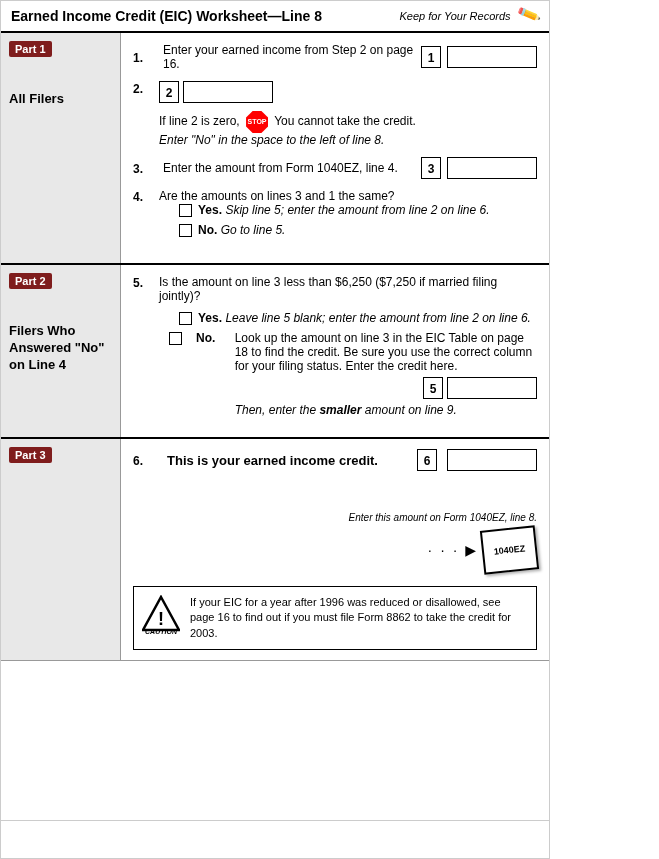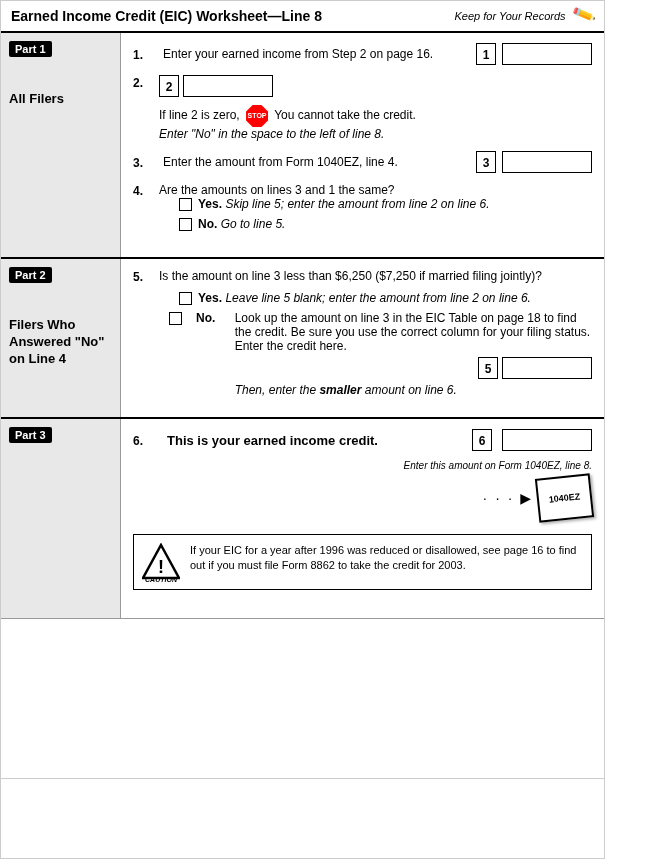--- a/index.html
+++ b/index.html
@@ -6,21 +6,21 @@
     body {
       font-family: Arial, Helvetica, sans-serif;
       font-size: 12px;
       background: #fff;
       color: #000;
       width: 659px;
       min-height: 859px;
     }
 
     .page {
-      width: 605px;
+      width: 550px;
       min-height: 859px;
       background: #fff;
       border: 1px solid #ccc;
       padding: 0;
       overflow: hidden;
     }
 
     
     .header {
       display: flex;
@@ -55,21 +55,21 @@
     .sidebar {
       width: 120px;
       min-width: 120px;
       background: #e8e8e8;
       padding: 8px;
       border-right: 1px solid #999;
     }
 
     .part-badge {
       display: inline-block;
-      background: #000000;
+      background: #7f1d1d;
       color: #fff;
       font-size: 11px;
       font-weight: bold;
       padding: 2px 6px;
       border-radius: 2px;
       margin-bottom: 6px;
     }
 
     .sidebar-title {
       font-weight: bold;
@@ -286,21 +286,21 @@
             <span class="bold">No.</span>&nbsp;
             <div style="flex:1;">
               <span>Look up the amount on line 3 in the EIC Table on page 18 to find the credit. Be sure you use the correct column for your filing status. Enter the credit here.</span>
               <div style="display:flex; justify-content:flex-end; gap:2px; margin-top:4px; margin-bottom:4px;">
                 <span class="input-label">5</span>
                 <div class="input-box"></div>
               </div>
               <div class="italic">
                 <span>Then, enter the</span>
                 <span class="bold italic">smaller</span>
-                <span>amount on line 6.</span>
+                <span>amount on line 9.</span>
               </div>
             </div>
           </div>
         </div>
       </div>
 
     </div>
   </div>
 
   <div class="section" style="border-bottom: 1px solid #999; min-height: 200px;">
@@ -310,21 +310,21 @@
     <div class="content">
 
       <div style="display:flex; align-items:center; gap:8px; margin-bottom:8px;">
         <span class="row-num bold">6.</span>
         <span class="bold" style="flex:1; font-size:13px;">This is your earned income credit.</span>
         <span class="input-label">6</span>
         <div class="input-box"></div>
       </div>
 
       <div style="display:flex; align-items:flex-start; justify-content:flex-end; gap:10px; margin-bottom: 12px;">
-        <div style="text-align:right;">
+        <div style="text-align:right;margin-top:32px;">
           <div class="note-text" style="font-size:10px; font-style:italic;">Enter this amount on Form 1040EZ, line 8.</div>
           <div style="display:flex; align-items:center; gap:4px; justify-content:flex-end;">
 
             <span style="letter-spacing:2px; font-size:14px;">· · · ▶</span>
 
             <div style="width:55px; height:44px; border:2px solid #000; background:#fff; font-size:9px; font-weight:bold; display:flex; align-items:center; justify-content:center; transform:rotate(-6deg); box-shadow:2px 2px 3px rgba(0,0,0,0.3);">
               <span>1040EZ</span>
             </div>
           </div>
         </div>

